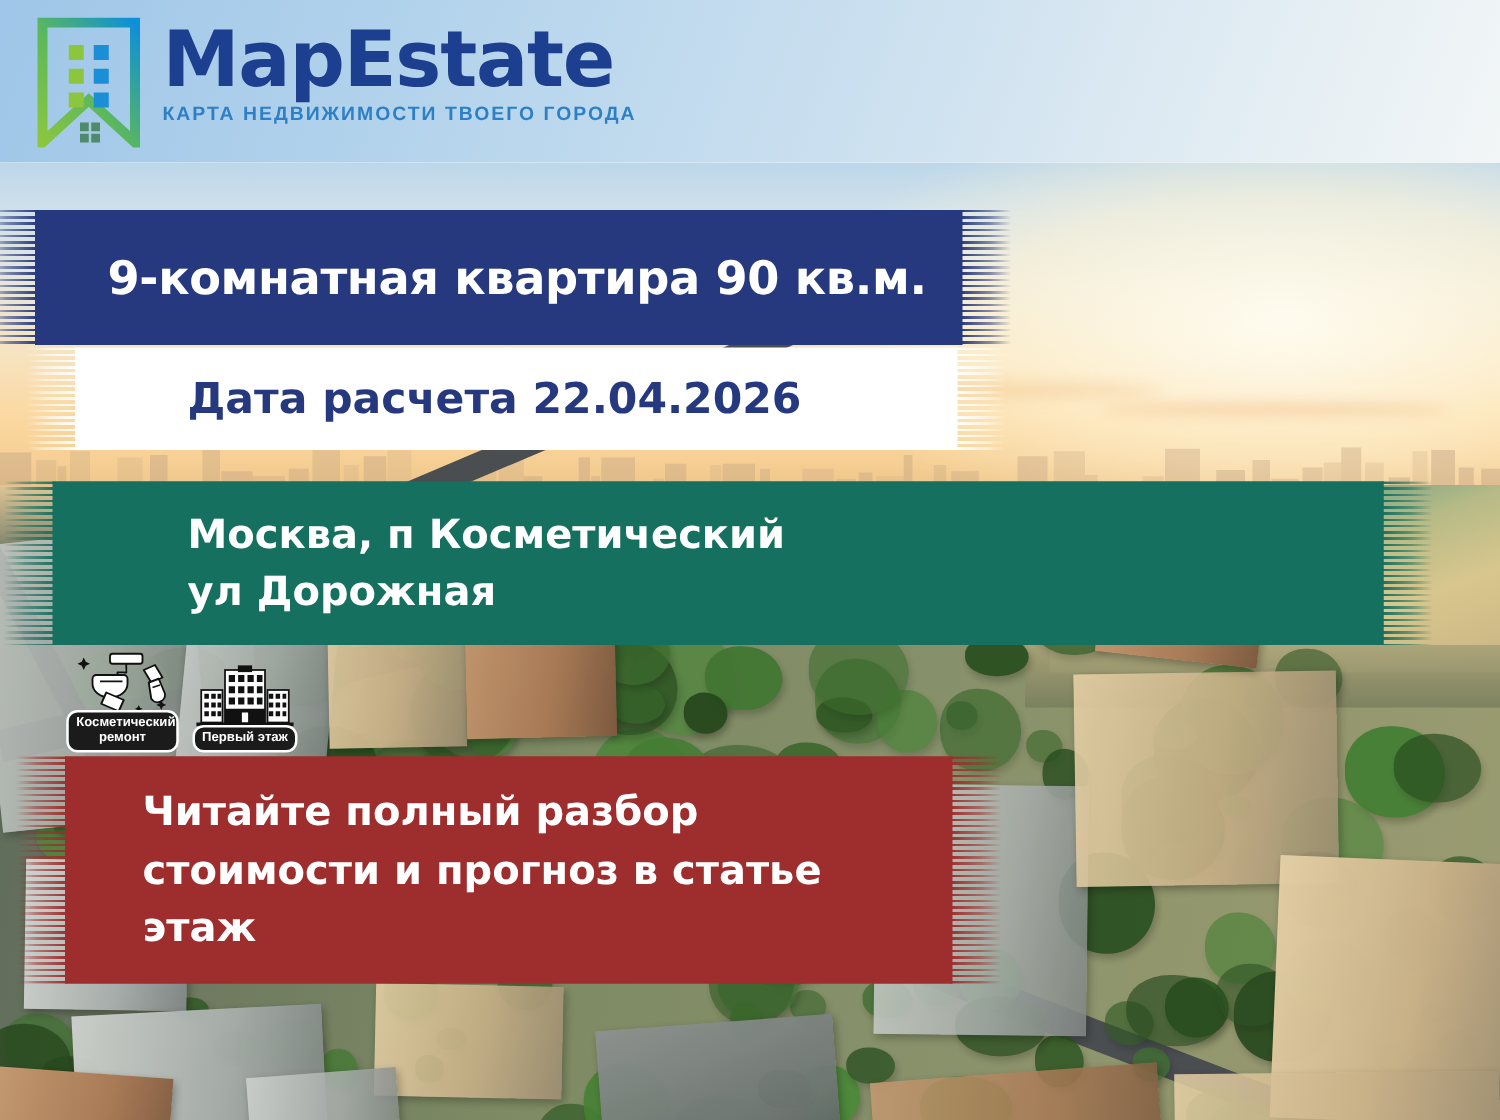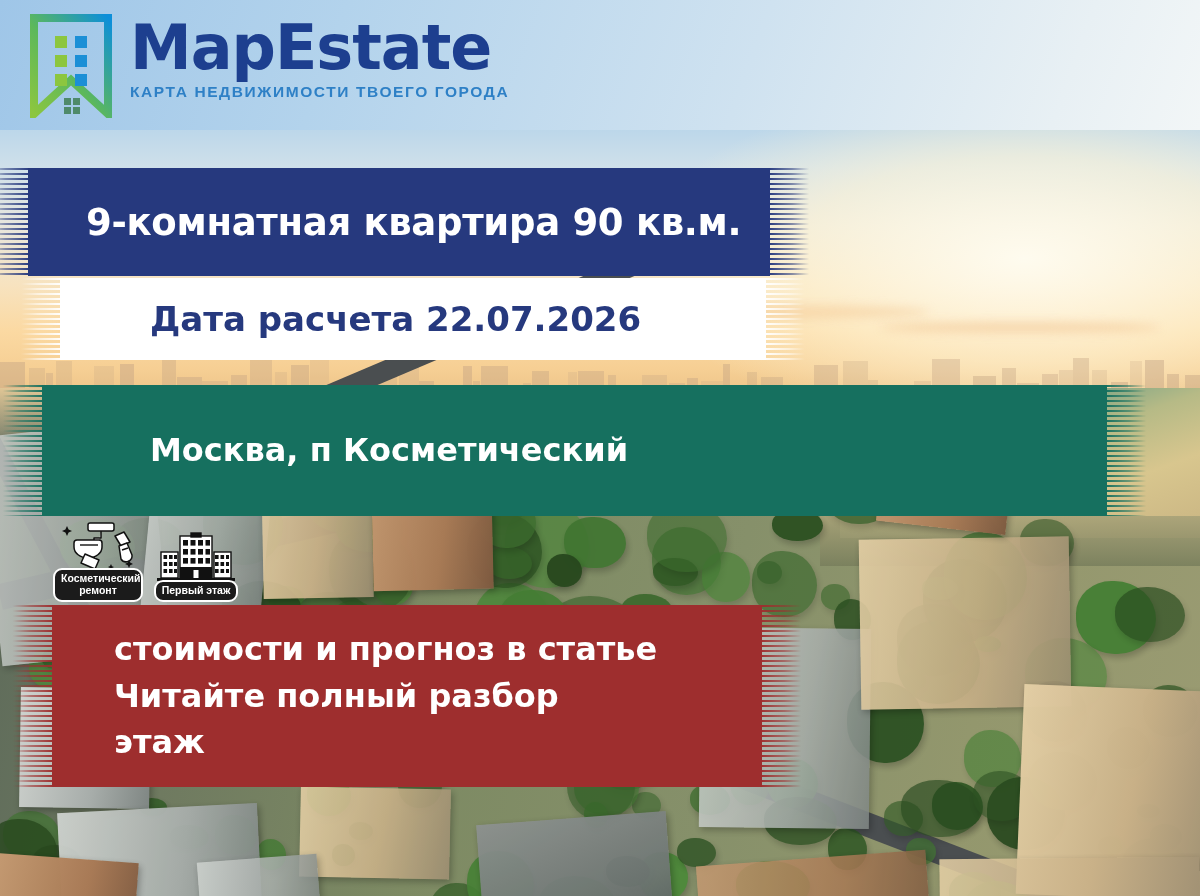--- a/index.html
+++ b/index.html
@@ -446,28 +446,29 @@
 
   <div class="band band-title">
     <div class="edge l"></div>
     <div class="edge r"></div>
     <div class="t-title">9-комнатная квартира 90 кв.м.</div>
   </div>
 
   <div class="band band-date">
     <div class="edge l"></div>
     <div class="edge r"></div>
-    <div class="t-date">Дата расчета 22.07.2026</div>
+    <div class="t-date">Дата расчета 22.04.2026</div>
   </div>
 
   <div class="band band-addr">
     <div class="edge l"></div>
     <div class="edge r"></div>
     <div class="t-addr">
       <div>Москва, п Косметический</div>
+      <div>ул Дорожная</div>
     </div>
   </div>
 
   <div class="badges">
 
     <div class="badge">
       <svg class="glyph" viewBox="0 0 78 52">
         <g fill="#fff" stroke="#111" stroke-width="1.5" stroke-linejoin="round">
           <rect x="29" y="3" width="26" height="8" rx="2"></rect>
           <path d="M42 11 L42 18 L35 18 L35 45"></path>
@@ -537,19 +538,19 @@
         <rect x="0" y="46" width="78" height="3" fill="#111"></rect>
       </svg>
       <div class="cap">Первый этаж</div>
     </div>
   </div>
 
   <div class="band band-cta">
     <div class="edge l"></div>
     <div class="edge r"></div>
     <div class="t-cta">
+      <div>Читайте полный разбор</div>
       <div>стоимости и прогноз в статье</div>
-      <div>Читайте полный разбор</div>
       <div>этаж</div>
     </div>
   </div>
 
 </div>
 
 </body></html>

